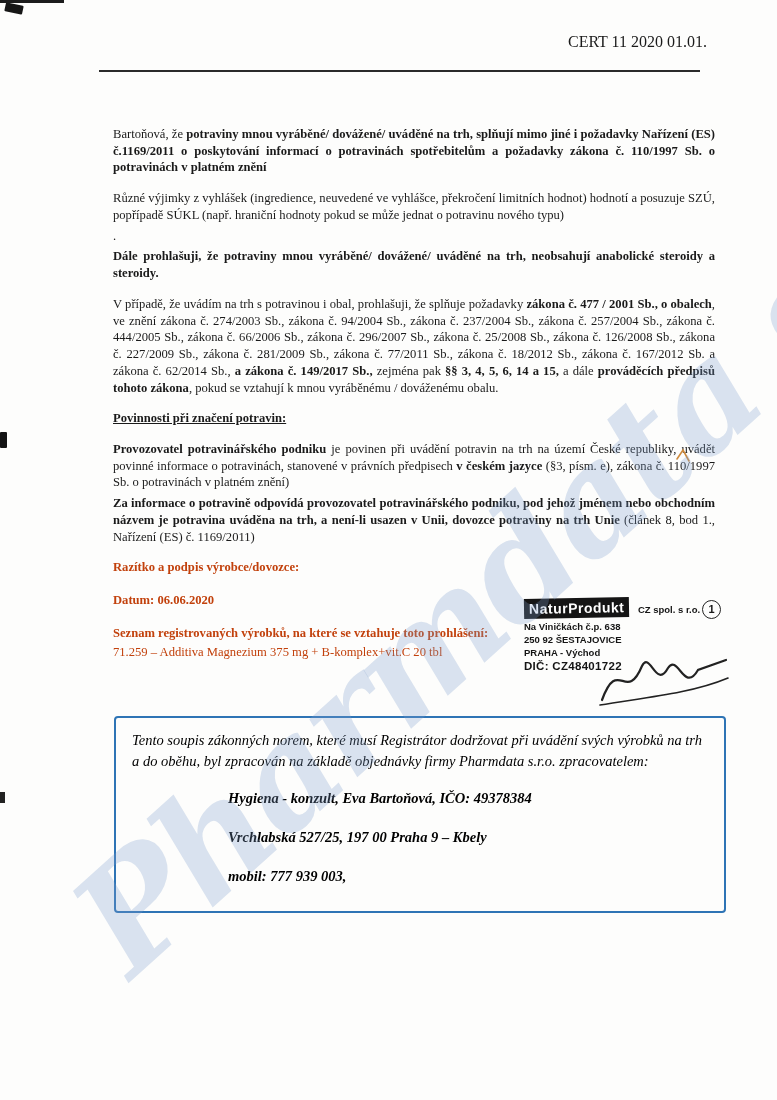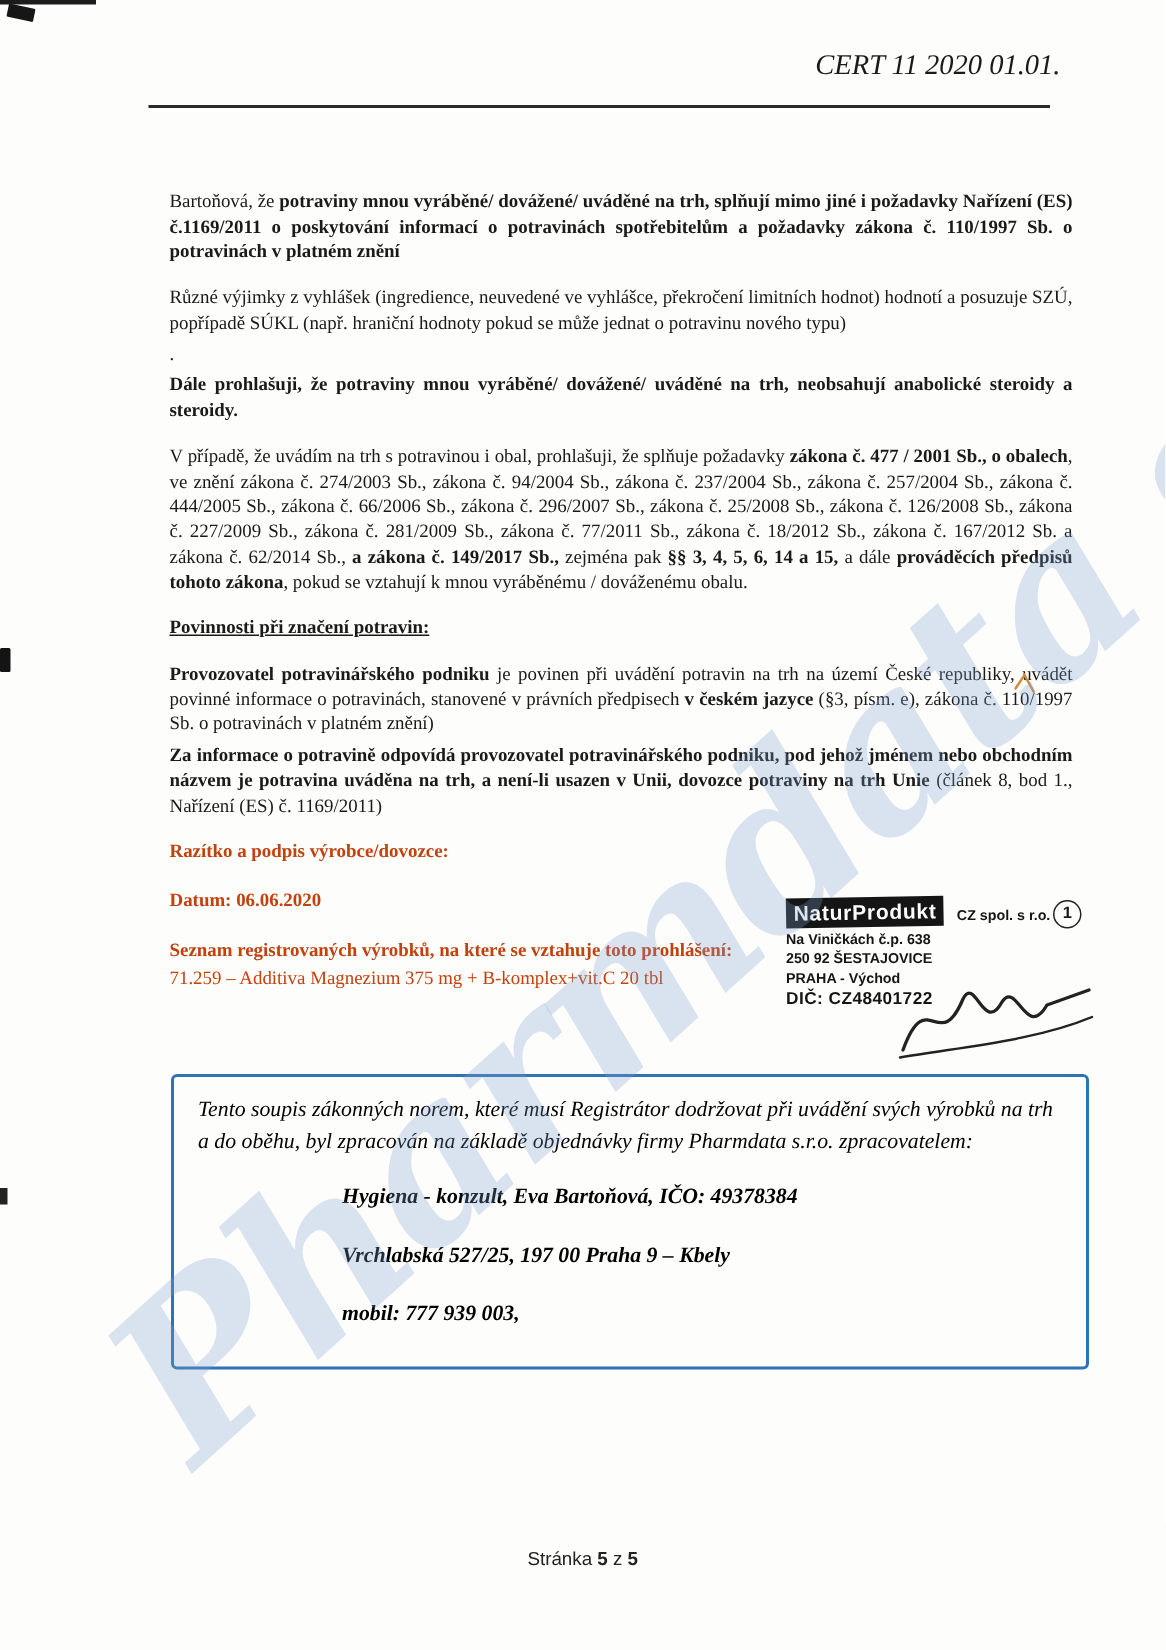--- a/index.html
+++ b/index.html
@@ -11,22 +11,21 @@
     overflow: hidden;
     font-family: "Liberation Serif", serif;
     color: #1a1a1a;
   }
 
   
   .doc-ref {
     position: absolute;
     right: 70px;
     top: 33px;
-    font-size: 19px;
-    font-style: italic;
+    font-size: 16px;
     z-index: 2;
   }
   .rule {
     position: absolute;
     left: 99px;
     top: 70px;
     width: 601px;
     border-top: 2px solid #2b2b2b;
     z-index: 2;
   }
@@ -229,17 +228,14 @@
     </svg>
   </div>
 
   <div class="note">
     <p class="note-intro">Tento soupis zákonných norem, které musí Registrátor dodržovat při uvádění svých výrobků na trh a do oběhu, byl zpracován na základě objednávky firmy Pharmdata s.r.o. zpracovatelem:</p>
     <p class="note-line">Hygiena - konzult, Eva Bartoňová, IČO: 49378384</p>
     <p class="note-line">Vrchlabská 527/25, 197 00 Praha 9 – Kbely</p>
     <p class="note-line">mobil: 777 939 003,</p>
   </div>
 
-  <div class="footer">
-    <span>Stránka </span><span class="b">5</span><span> z </span><span class="b">5</span>
-  </div>
 
 </div>
 
 </body></html>

